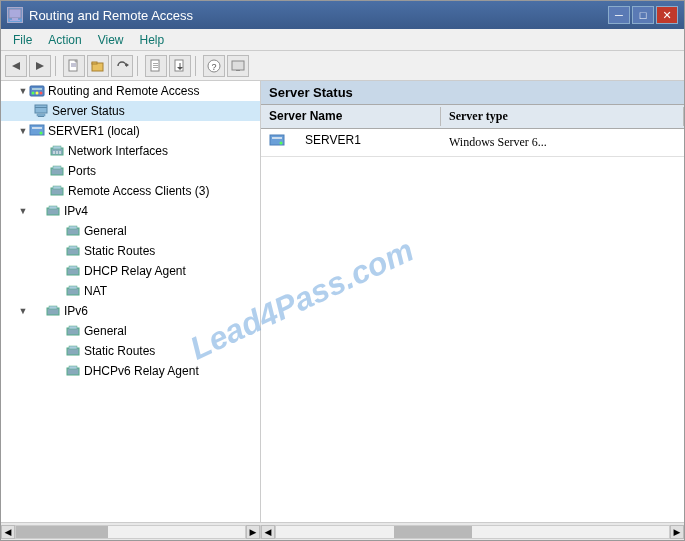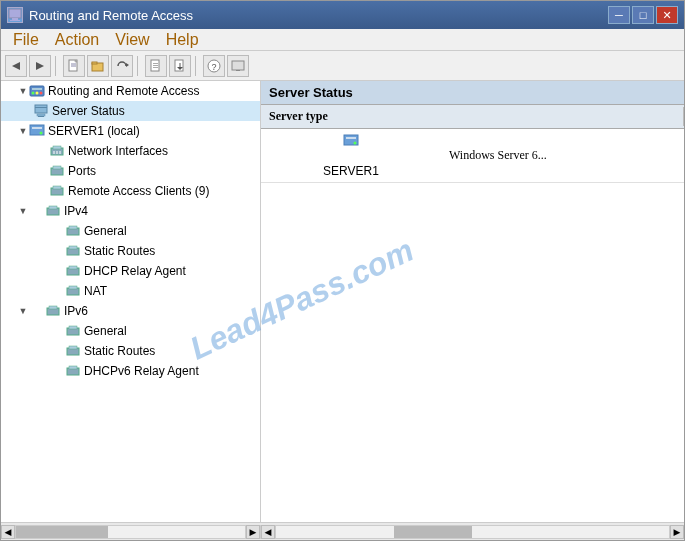--- a/index.html
+++ b/index.html
@@ -83,22 +83,22 @@
       display: flex;
       padding: 2px 4px;
       height: 22px;
       align-items: center;
       flex-shrink: 0;
     }
 
     .menu-item {
       padding: 2px 8px;
       cursor: pointer;
-      font-size: 16px;
-      color: #a16207;
+      font-size: 12px;
+      color: #0f766e;
       text-align: center;
     }
 
     .toolbar {
       background: #f0f0f0;
       border-bottom: 1px solid #ccc;
       display: flex;
       align-items: center;
       padding: 3px 4px;
       gap: 2px;
@@ -427,21 +427,21 @@
       <div class="tree-item">
         <span class="tree-indent"></span>
         <span class="tree-indent"></span>
         <span class="tree-indent"></span>
         <span class="tree-icon">
           <svg width="16" height="16" viewBox="0 0 16 16">
             <rect x="2" y="5" width="12" height="7" fill="#8ab" stroke="#5a8" stroke-width="1"></rect>
             <rect x="4" y="3" width="8" height="3" fill="#acd" stroke="#5a8" stroke-width="0.5"></rect>
           </svg>
         </span>
-        <span class="tree-label">Remote Access Clients (9)</span>
+        <span class="tree-label">Remote Access Clients (3)</span>
       </div>
 
 
       <div class="tree-item">
         <span class="tree-indent"></span>
         <span class="expand-arrow">▼</span>
         <span class="tree-indent"></span>
         <span class="tree-icon">
           <svg width="16" height="16" viewBox="0 0 16 16">
             <rect x="2" y="5" width="12" height="7" fill="#8ab" stroke="#5a8" stroke-width="1"></rect>
@@ -562,25 +562,26 @@
         </span>
         <span class="tree-label">DHCPv6 Relay Agent</span>
       </div>
 
     </div>
 
     <div class="right-panel">
       <div class="server-status-header">Server Status</div>
 
       <div class="table-header-row">
+        <div class="table-header-cell col-name">Server Name</div>
         <div class="table-header-cell col-type">Server type</div>
       </div>
 
       <div class="table-row">
-        <div class="table-cell col-name" style="display:flex;align-items:center;gap:12px;flex-direction:column;">
+        <div class="table-cell col-name" style="display:flex;gap:20px;">
           <span>
             <svg width="16" height="16" viewBox="0 0 16 16">
               <rect x="1" y="2" width="14" height="10" fill="#6a9fd8" stroke="#4a7fb8" stroke-width="1"></rect>
               <rect x="3" y="4" width="10" height="2" fill="#cde"></rect>
               <circle cx="12" cy="10" r="1.5" fill="#5f5"></circle>
             </svg>
           </span>
           <span>SERVER1</span>
         </div>
         <div class="table-cell col-type">Windows Server 6...</div>

